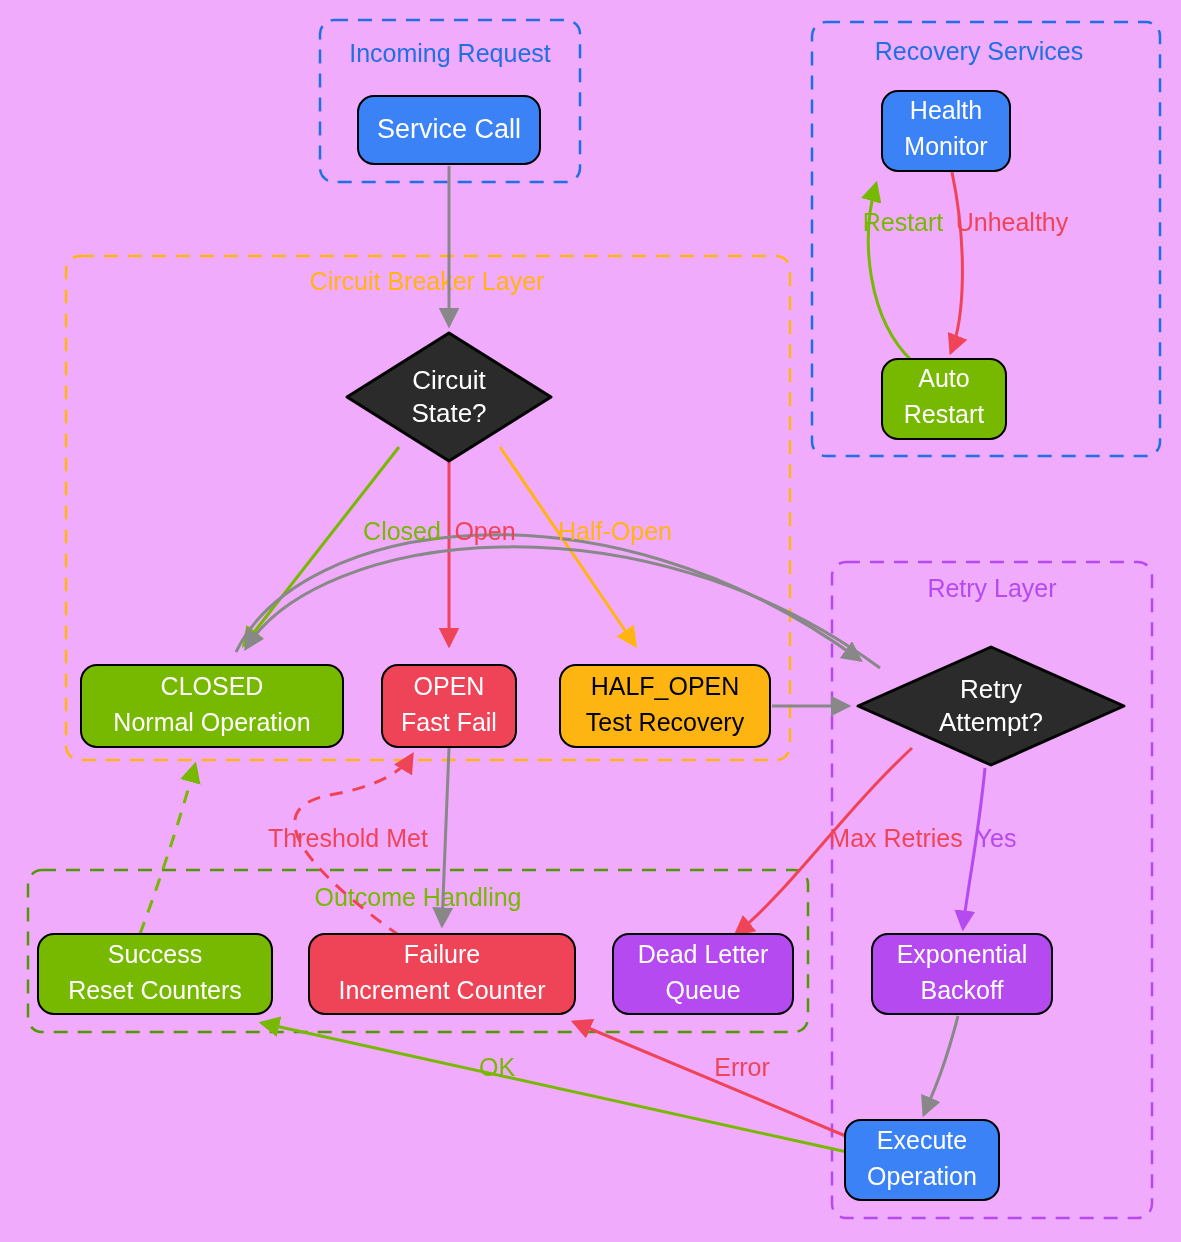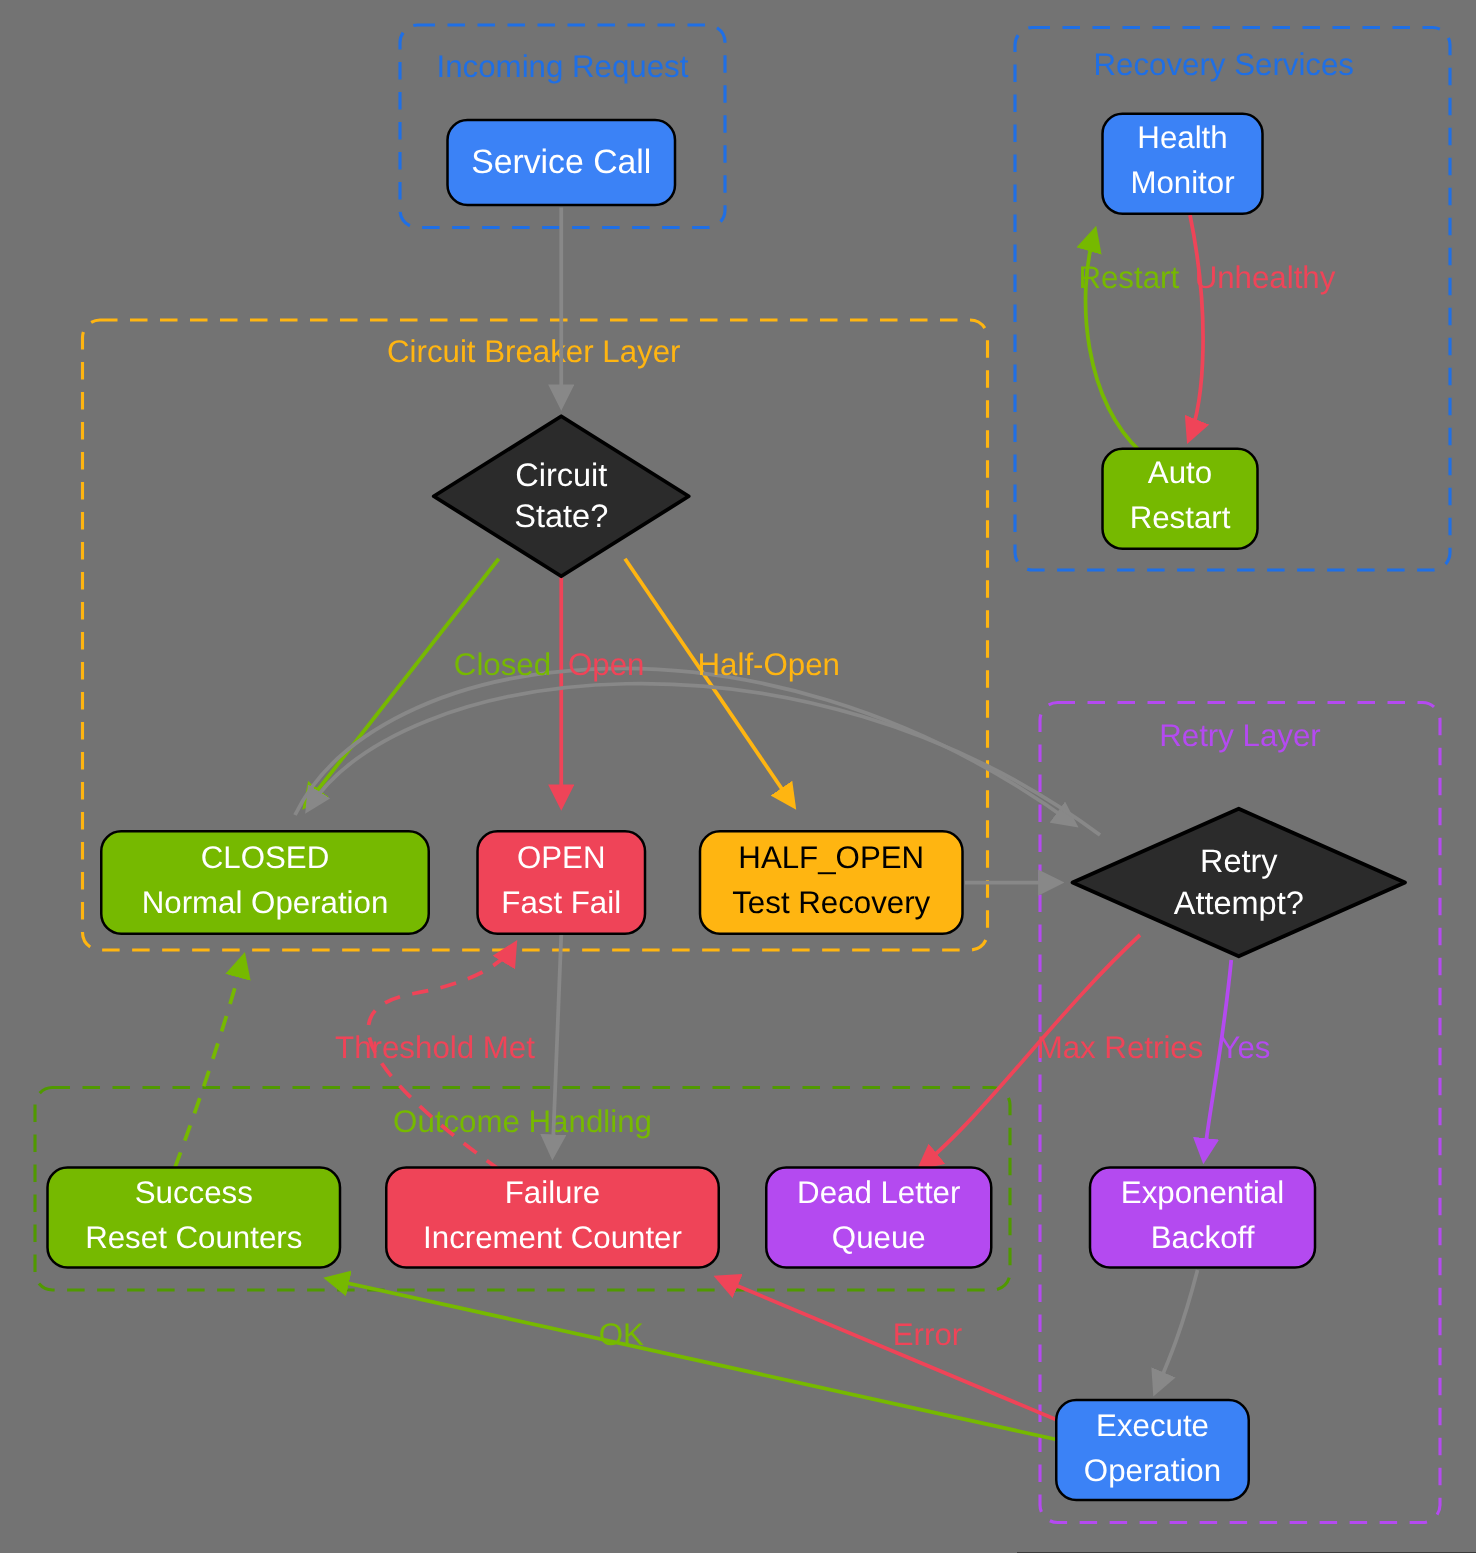--- a/index.html
+++ b/index.html
@@ -1,18 +1,18 @@
 <!DOCTYPE html>
 <html><head>
 <meta charset="utf-8">
 <style>
   html,body{margin:0;padding:0;background:#111111;}
   body{width:1181px;height:1242px;overflow:hidden;
        font-family:"Liberation Sans",sans-serif;}
-  #stage{position:relative;width:1181px;height:1242px;background:#737373;}
+  #stage{position:relative;width:1181px;height:1242px;background:#f0abfc;}
   svg#canvas{position:absolute;left:0;top:0;width:1181px;height:1242px;}
   .nodeLabel{font-family:"Liberation Sans",sans-serif;text-anchor:middle;dominant-baseline:middle;}
   .edgeLabel{font-family:"Liberation Sans",sans-serif;text-anchor:middle;dominant-baseline:middle;}
   .clusterLabel{font-family:"Liberation Sans",sans-serif;text-anchor:middle;dominant-baseline:middle;}
 </style>
 </head>
 <body>
 
 <div id="stage">
   <svg id="canvas" viewBox="0 0 1181 1242">

